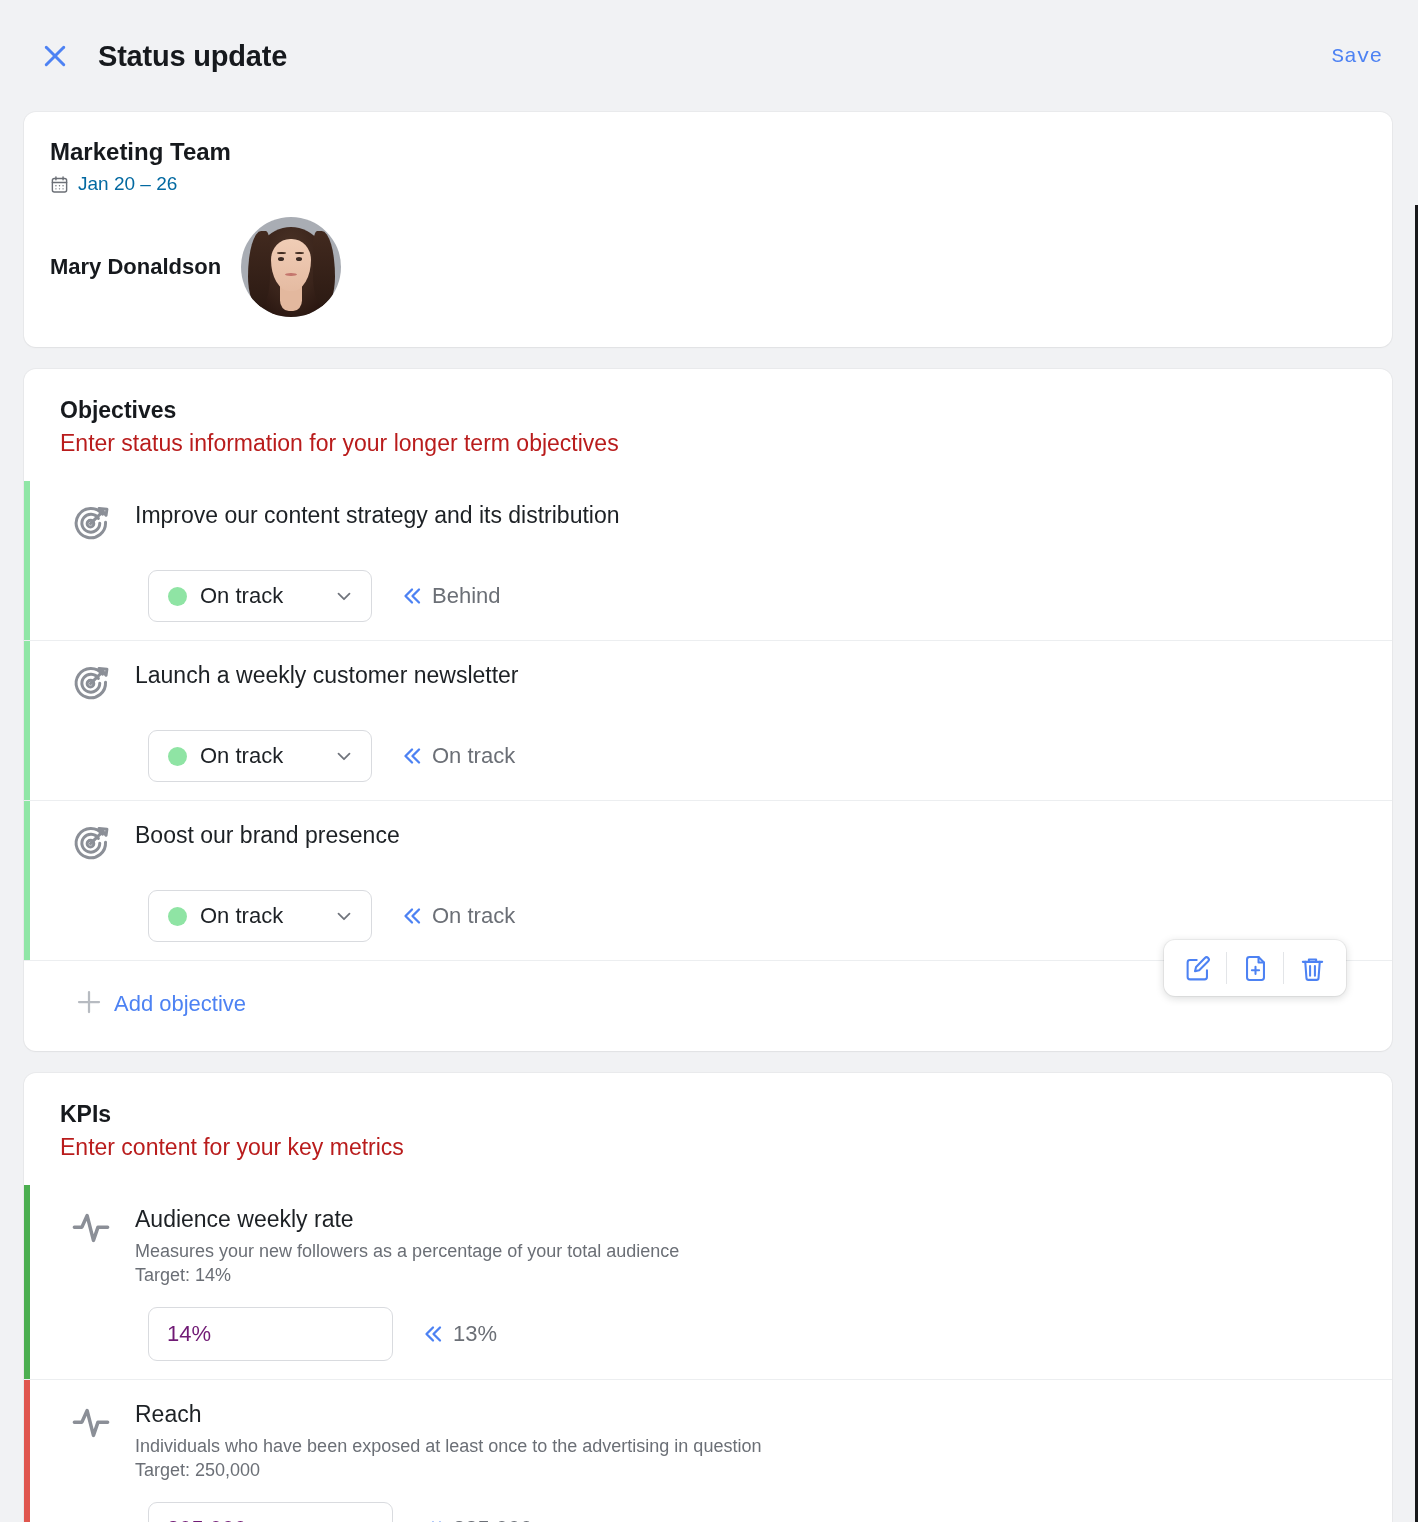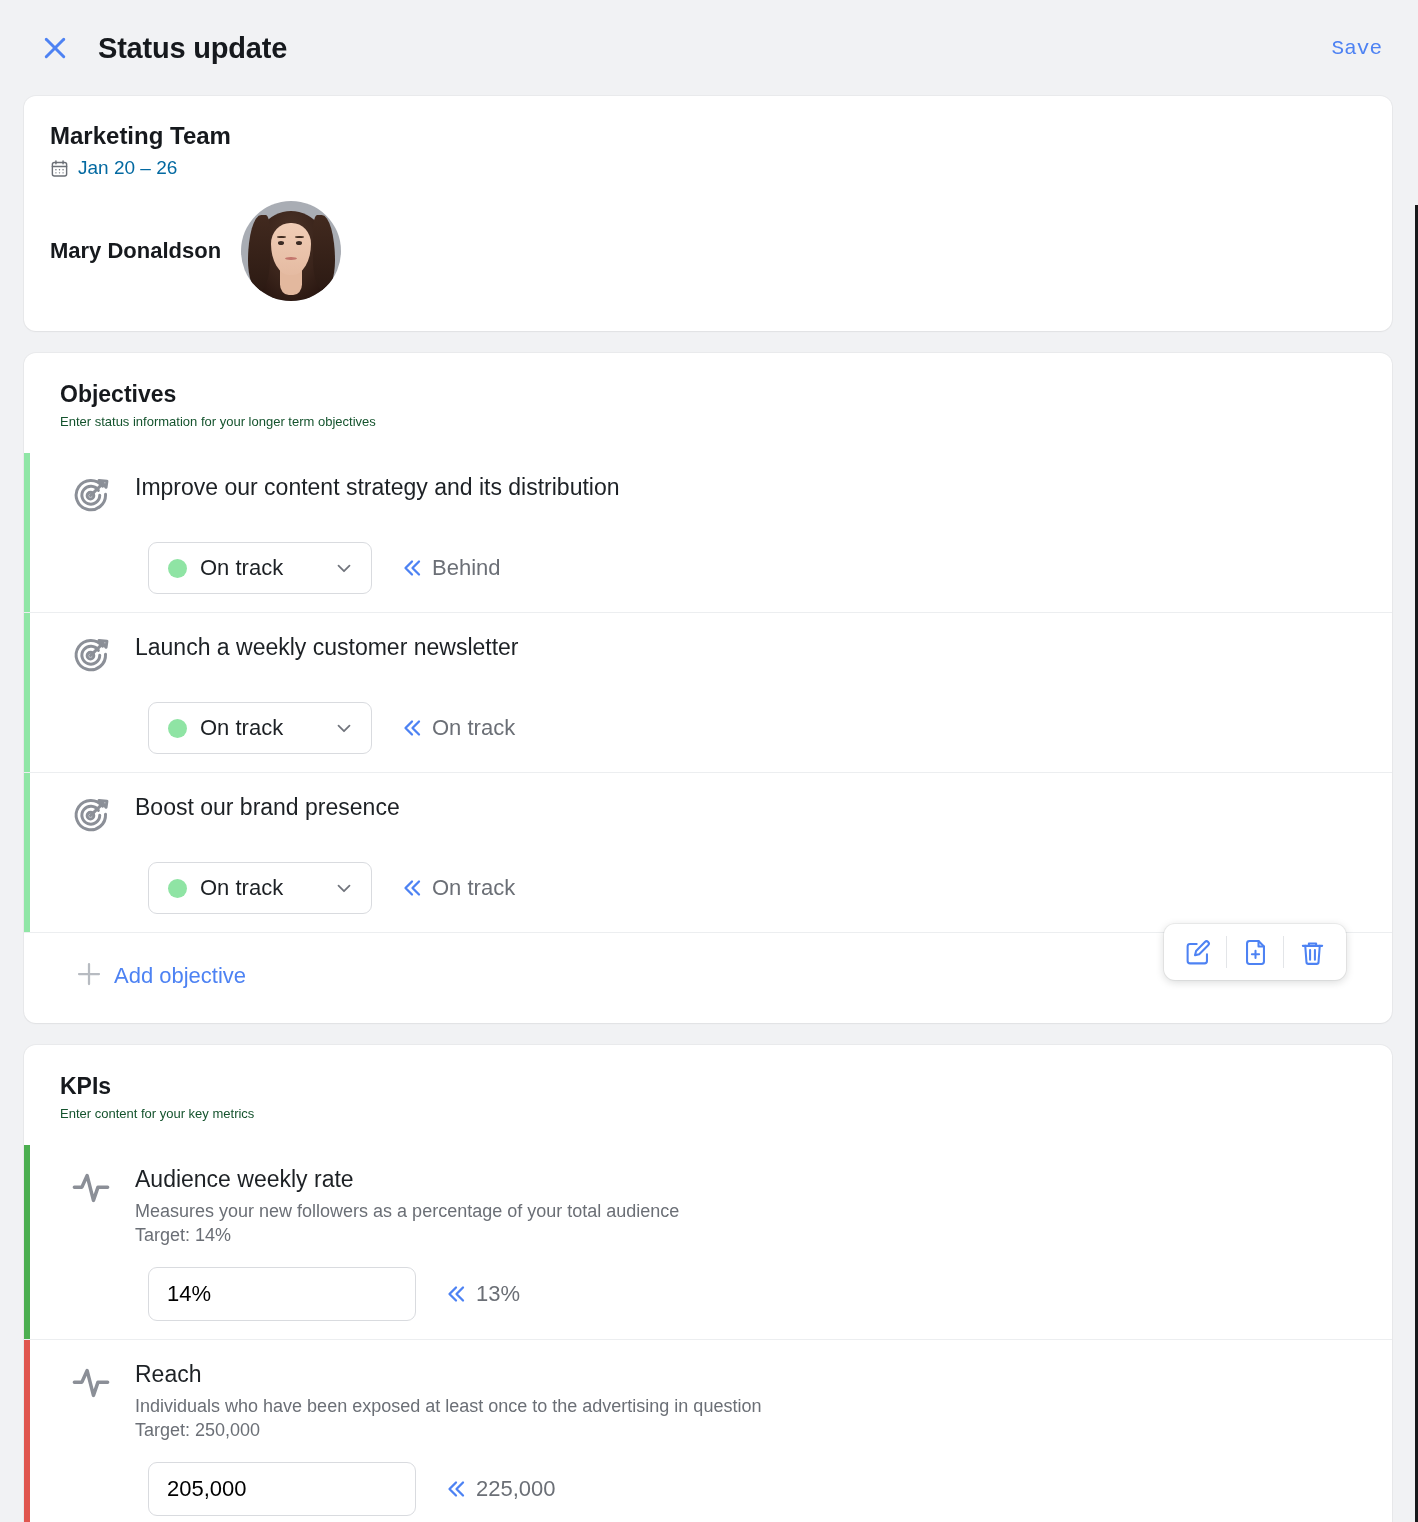--- a/index.html
+++ b/index.html
@@ -24,21 +24,21 @@
     position: absolute;
     right: 0;
     top: 205px;
     width: 3px;
     height: 1317px;
     background: #18191b;
   }
 
   
   .header {
-    height: 96px;
+    height: 112px;
     display: flex;
     align-items: center;
     padding: 0 34px 0 38px;
     position: relative;
   }
   .close-btn {
     width: 34px; height: 34px;
     display: flex; align-items: center; justify-content: center;
     cursor: pointer;
     flex: 0 0 auto;
@@ -147,22 +147,22 @@
 
   
   .section-head { padding: 28px 30px 2px 18px; }
   .section-title {
     font-size: 23px;
     font-weight: bold;
     color: #16191d;
     padding-left: 18px;
   }
   .section-sub {
-    font-size: 13px;
-    color: #14532d;
+    font-size: 23px;
+    color: #b91c1c;
     margin-top: 6px;
     padding-left: 18px;
   }
 
   
   .rows { margin-top: 22px; }
   .obj-row {
     display: flex;
     position: relative;
     border-top: 1px solid #eceef0;
@@ -237,26 +237,26 @@
     gap: 8px;
     margin-left: 28px;
   }
   .dbl-chev { display:block; flex:0 0 auto; cursor:pointer; }
   .prev-val {
     font-size: 22px;
     color: #6b6f76;
   }
 
   .kpi-input {
-    width: 268px;
+    width: 245px;
     border: 1px solid #d9dbdf;
     border-radius: 9px;
     padding: 13px 18px;
     font-size: 22px;
-    color: #000000;
+    color: #701a75;
     font-family: "Liberation Sans", sans-serif;
     background: #fff;
     outline: none;
   }
 
   
   .add-row {
     display: flex;
     align-items: center;
     gap: 10px;

